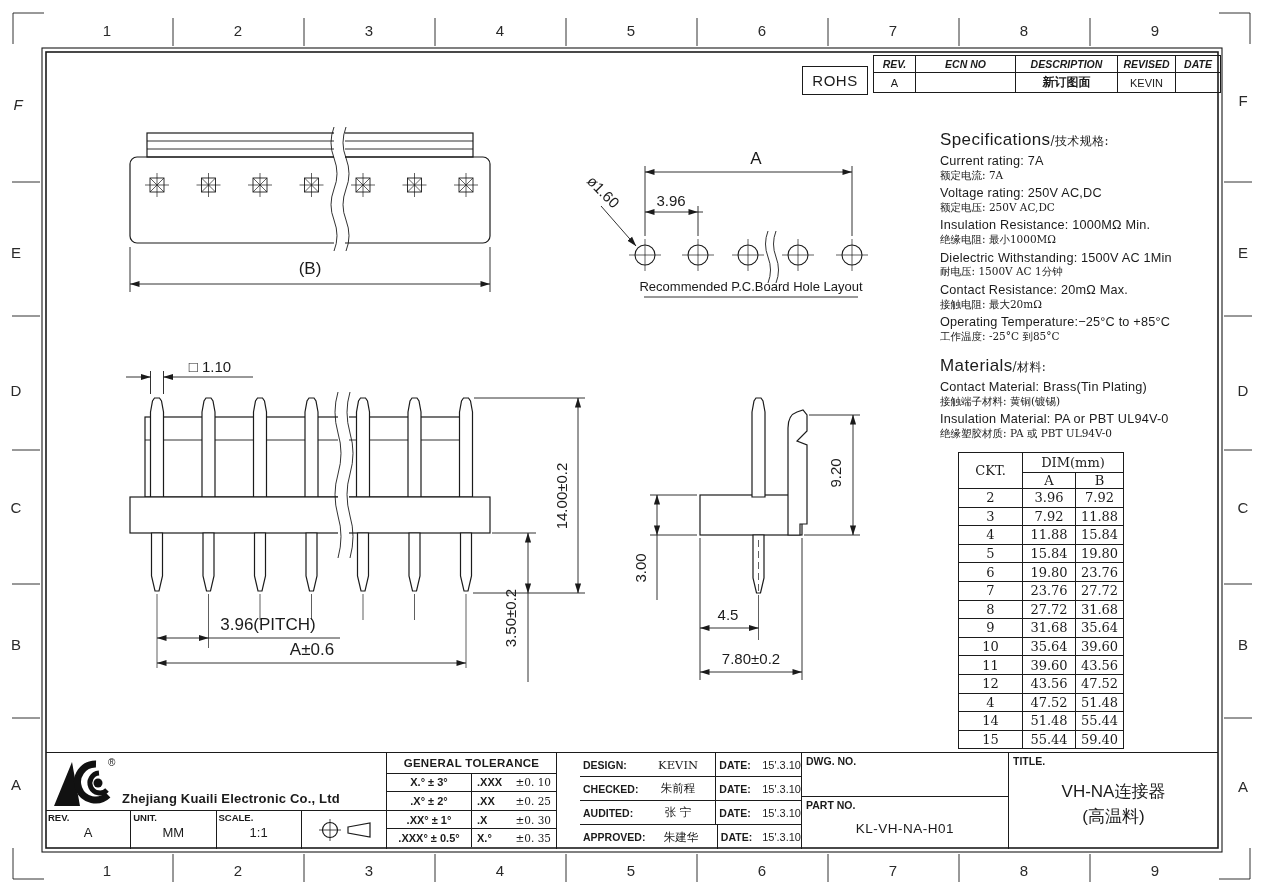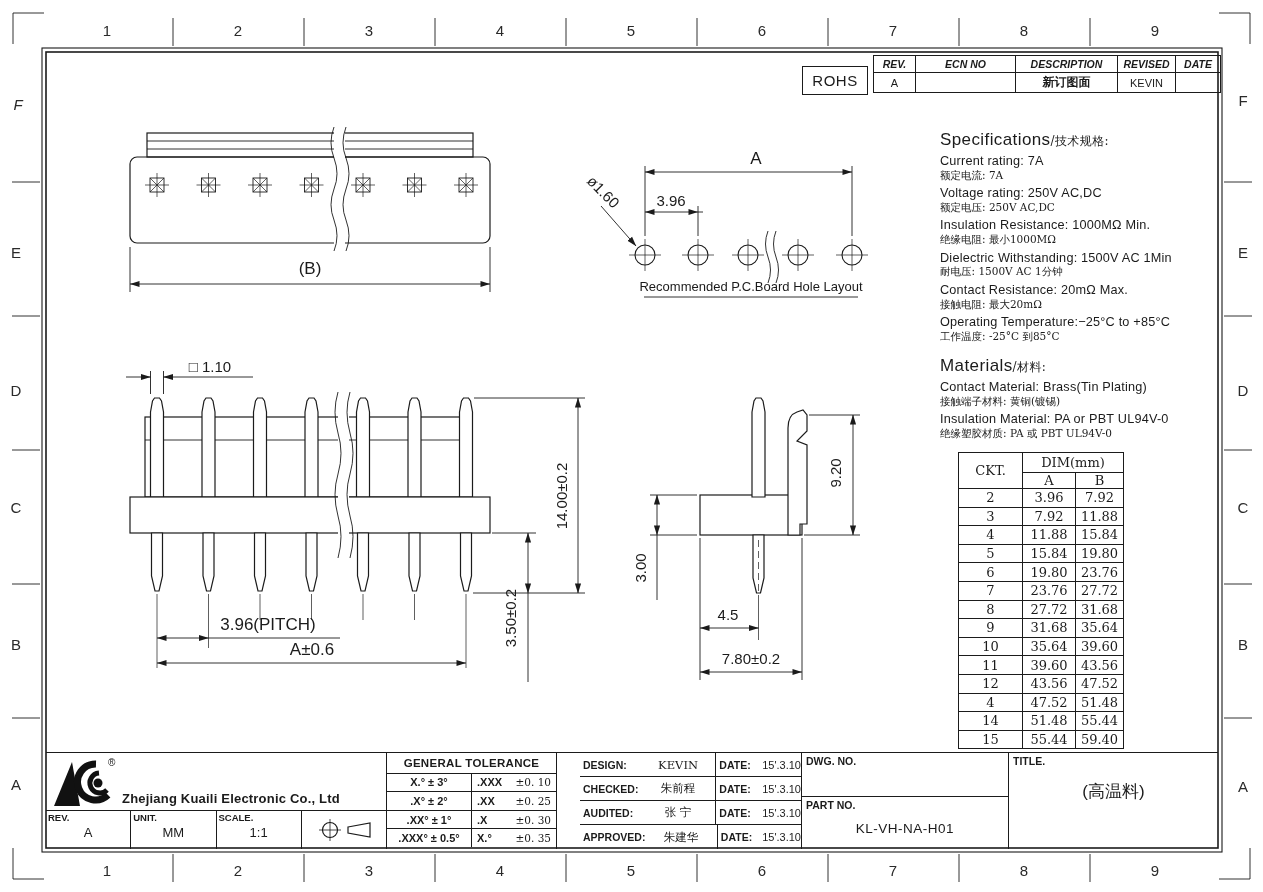--- a/index.html
+++ b/index.html
@@ -544,18 +544,19 @@
       </div>
       <div class="dwg-bot">
         <div class="blk-lab">PART NO.</div>
         <div class="part-val">KL-VH-NA-H01</div>
       </div>
     </div>
 
     <div class="tb-sec s-title">
       <div class="blk-lab">TITLE.</div>
       <div class="ttl-lines">
+        <div>VH-NA连接器</div>
         <div>(高温料)</div>
       </div>
     </div>
 
   </div>
 </div>
 
 </body></html>

